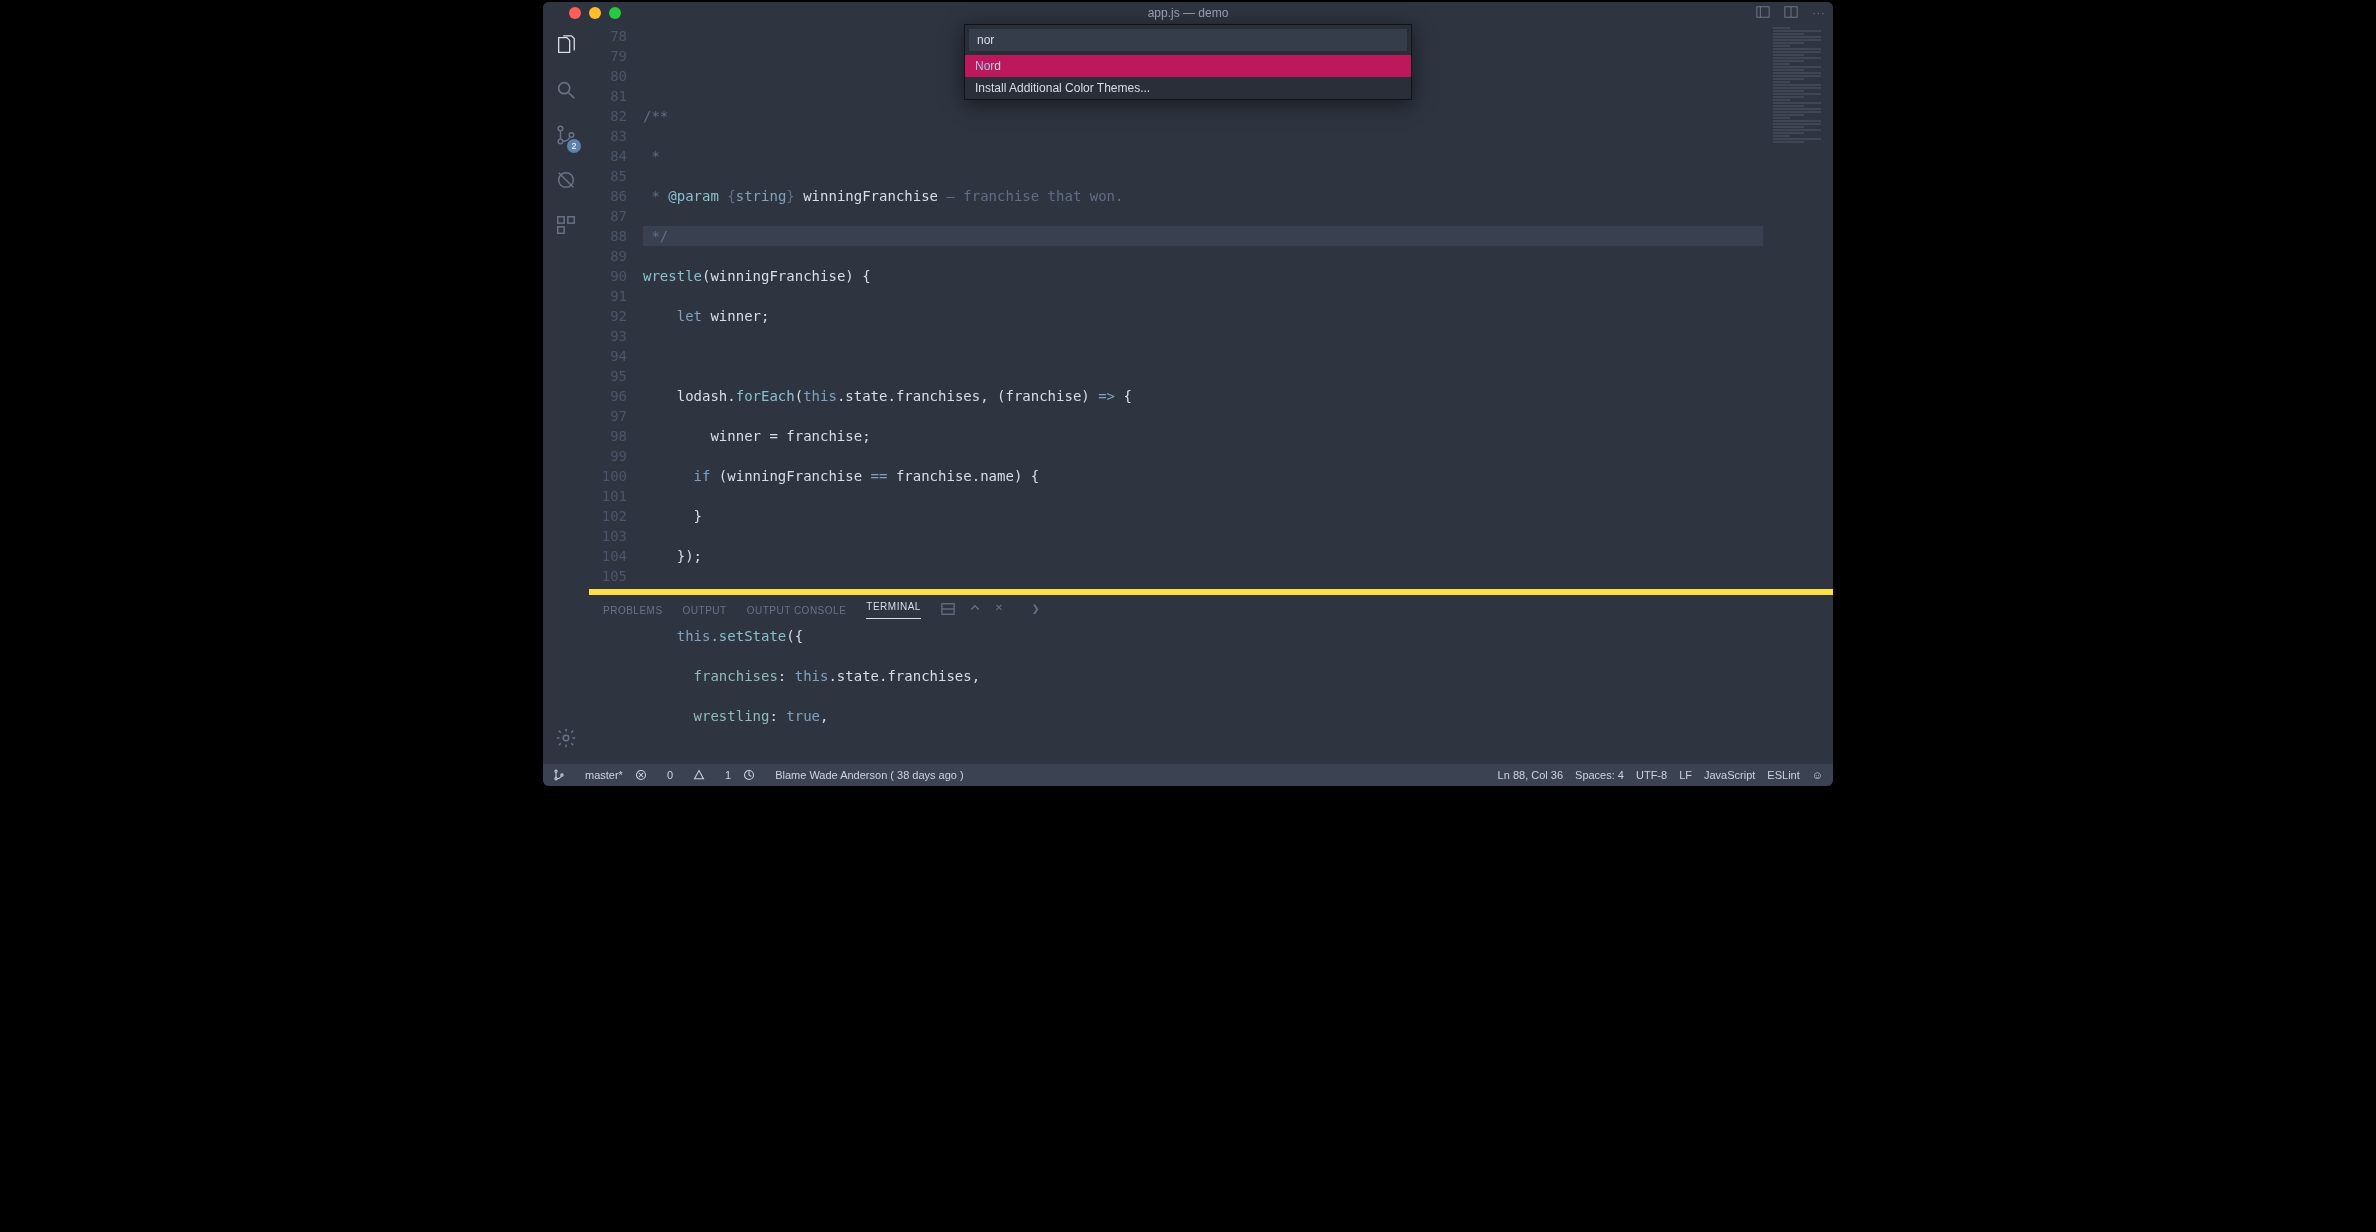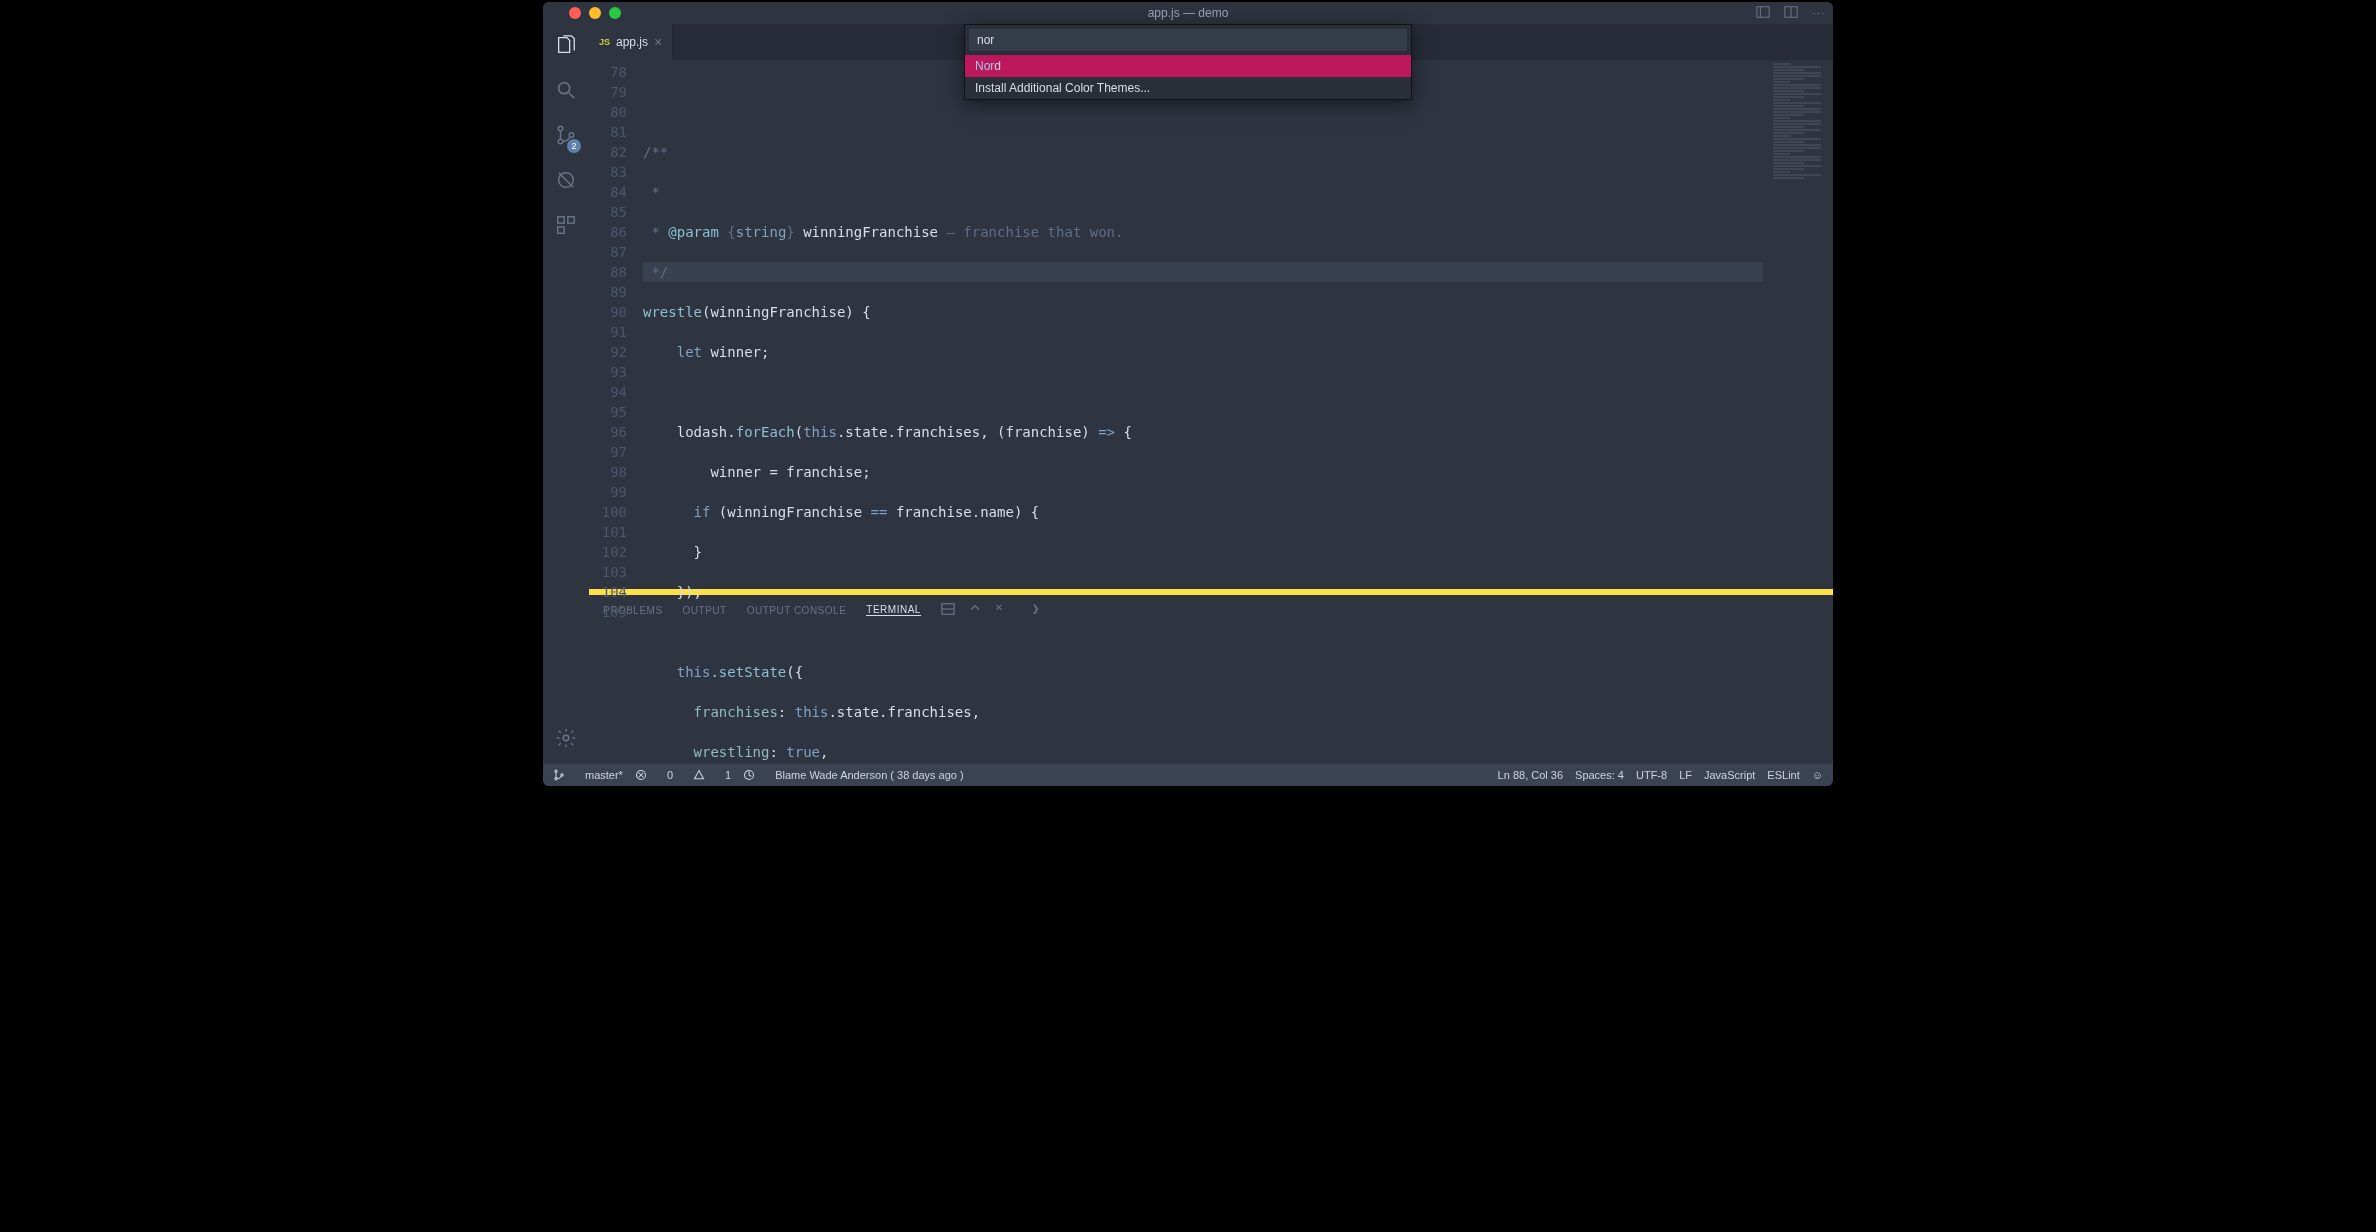--- a/index.html
+++ b/index.html
@@ -191,21 +191,21 @@
 .panel-tabs {
   height: 30px;
   display: flex;
   align-items: center;
   padding: 0 14px;
   gap: 20px;
   font-size: 10px;
   letter-spacing: 0.5px;
 }
 .panel-tab { color: #6a7386; cursor: pointer; }
-.panel-tab.active { color: #d8dee9; border-bottom: 1px solid #d8dee9; }
+.panel-tab.active { color: #d8dee9; border-bottom: 1px solid #d8dee9; padding-bottom: 6px; }
 .panel-actions { margin-left: auto; display: flex; gap: 14px; color: #6a7386; }
 .panel-body {
   flex: 1;
   padding: 6px 14px;
   color: #9aa3b2;
   font-family: 'SF Mono', Menlo, monospace;
   font-size: 13px;
 }
 .panel-body .chev { color: #6a7386; }
 .statusbar {
@@ -325,27 +325,20 @@
       <div class="activity-spacer"></div>
       <div class="activity-icon" style="margin-bottom:12px">
         <svg width="22" height="22" viewBox="0 0 24 24" fill="none" stroke="currentColor" stroke-width="1.6">
             <circle cx="12" cy="12" r="3"></circle>
             <path d="M12 2v3M12 19v3M4.2 4.2l2.1 2.1M17.7 17.7l2.1 2.1M2 12h3M19 12h3M4.2 19.8l2.1-2.1M17.7 6.3l2.1-2.1"></path>
           </svg>
       </div>
     </div>
 
     <div class="editor-section">
-      <div class="tab-bar">
-        <div class="tab">
-          <span class="ext-badge">JS</span>
-          <span>app.js</span>
-          <span class="close">×</span>
-        </div>
-      </div>
 
       <div class="editor-pane">
         <div class="gutter">
           <div>78</div>
             <div>79</div>
             <div>80</div>
           <div>81</div>
             <div>82</div>
             <div>83</div>
           <div>84</div>

